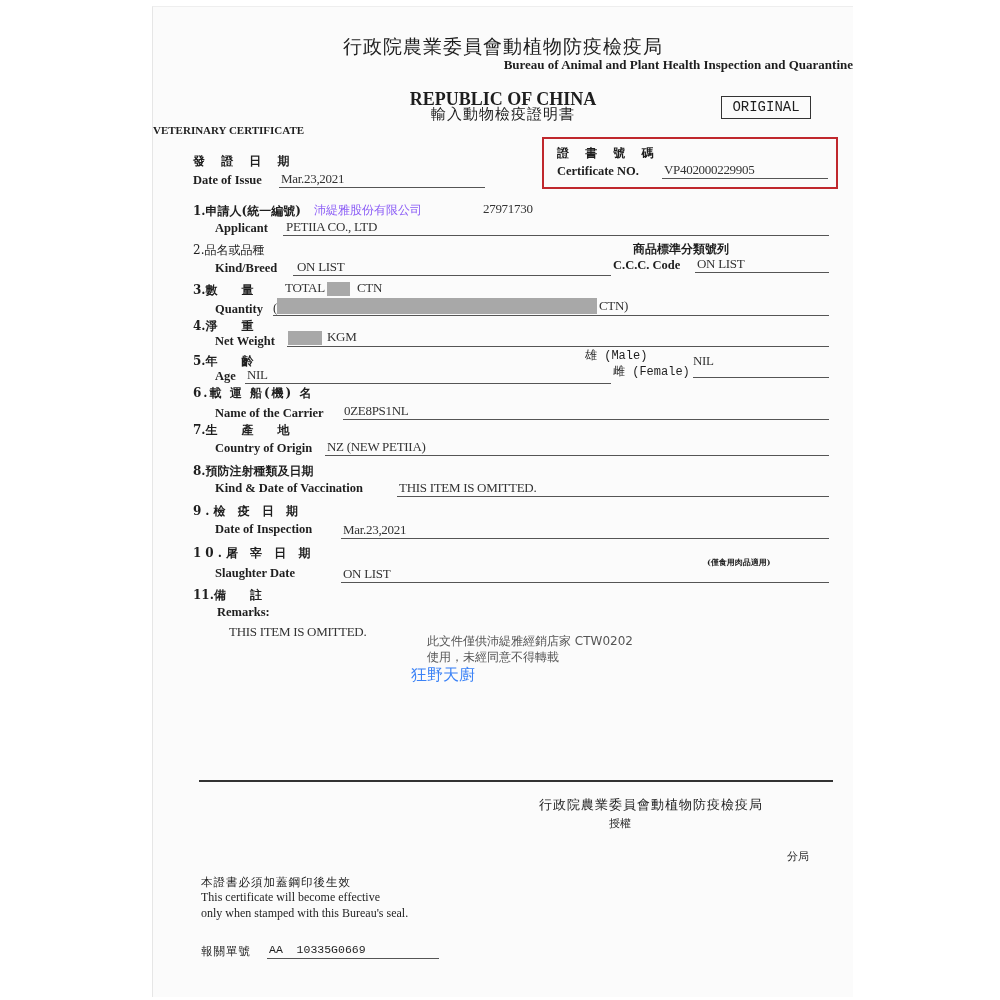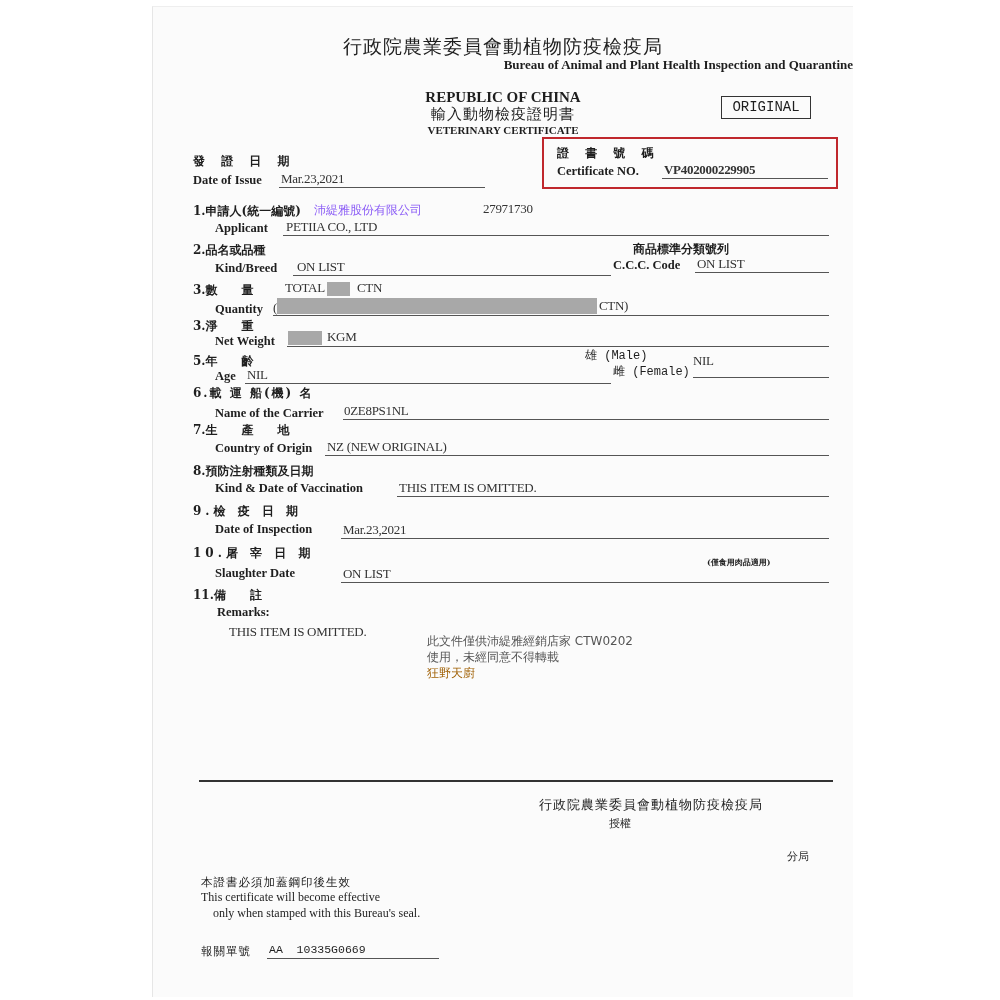--- a/index.html
+++ b/index.html
@@ -22,65 +22,65 @@
   .lbl { font-size:12.5px; font-weight:bold; }
   .zhlbl { font-size:12px; font-weight:bold; letter-spacing:6px; }
 </style>
 </head>
 <body>
 
 <div class="page">
 
   <div class="abs zh" style="left:0;width:700px;top:27px;text-align:center;font-size:19px;letter-spacing:1px;">行政院農業委員會動植物防疫檢疫局</div>
   <div class="abs bold" style="left:0;width:700px;top:50px;text-align:right;font-size:13px;">Bureau of Animal and Plant Health Inspection and Quarantine</div>
-  <div class="abs bold" style="left:0;width:700px;top:82px;text-align:center;font-size:15px;">REPUBLIC OF CHINA</div>
+  <div class="abs bold" style="left:0;width:700px;top:82px;text-align:center;font-size:18px;">REPUBLIC OF CHINA</div>
   <div class="abs zh" style="left:0;width:700px;top:98px;text-align:center;font-size:15px;letter-spacing:1px;">輸入動物檢疫證明書</div>
-  <div class="abs bold" style="left:0;width:700px;top:117px;text-align:center;font-size:11px;">VETERINARY CERTIFICATE</div>
+  <div class="abs bold" style="left:0;width:700px;top:117px;font-size:11px;">VETERINARY CERTIFICATE</div>
 
   <div class="abs mono" style="left:568px;top:89px;width:88px;height:21px;border:1.5px solid #333;text-align:center;font-size:14px;line-height:21px;">ORIGINAL</div>
 
   <div class="abs zh zhlbl" style="left:40px;top:146px;">發 證 日 期</div>
   <div class="abs lbl" style="left:40px;top:166px;">Date of Issue</div>
   <div class="abs val" style="left:128px;top:164px;">Mar.23,2021</div>
   <div class="ul" style="left:126px;top:180px;width:206px;"></div>
 
   <div class="abs" style="left:389px;top:130px;width:292px;height:48px;border:2px solid #c0282d;">
     <div class="abs zh zhlbl" style="left:13px;top:6px;">證 書 號 碼</div>
     <div class="abs lbl" style="left:13px;top:25px;">Certificate NO.</div>
-    <div class="abs val" style="left:120px;top:23px;font-weight:bold;">VP402000229905</div>
+    <div class="abs val" style="left:120px;top:23px;">VP402000229905</div>
     <div class="ul" style="left:118px;top:39px;width:166px;"></div>
   </div>
 
   <div class="abs zh" style="left:40px;top:196px;font-size:12px;font-weight:bold;">1.申請人(統一編號)</div>
   <div class="abs zh-sans" style="left:161px;top:195px;font-size:12px;color:#8b5cf6;">沛緹雅股份有限公司</div>
   <div class="abs val" style="left:330px;top:194px;">27971730</div>
   <div class="abs lbl" style="left:62px;top:214px;">Applicant</div>
   <div class="abs val" style="left:133px;top:212px;">PETIIA CO., LTD</div>
   <div class="ul" style="left:130px;top:228px;width:546px;"></div>
 
-  <div class="abs zh" style="left:40px;top:235px;font-size:12px;font-weight:bold;">2.品名或品種</div>
+  <div class="abs zh" style="left:40px;top:235px;font-size:12px;font-weight:normal;">2.品名或品種</div>
   <div class="abs lbl" style="left:62px;top:254px;">Kind/Breed</div>
   <div class="abs val" style="left:144px;top:252px;">ON LIST</div>
   <div class="ul" style="left:140px;top:268px;width:318px;"></div>
   <div class="abs zh" style="left:460px;top:234px;font-size:12px;font-weight:bold;padding-left:20px;">商品標準分類號列</div>
   <div class="abs lbl" style="left:460px;top:251px;">C.C.C. Code</div>
   <div class="abs val" style="left:544px;top:249px;">ON LIST</div>
   <div class="ul" style="left:542px;top:265px;width:134px;"></div>
 
   <div class="abs zh" style="left:40px;top:275px;font-size:12px;font-weight:bold;">3.數　　量</div>
   <div class="abs val" style="left:120px;top:273px;margin-left:12px;">TOTAL :</div>
   <div class="redact" style="left:174px;top:275px;width:23px;height:14px;"></div>
   <div class="abs val" style="left:204px;top:273px;">CTN</div>
   <div class="abs lbl" style="left:62px;top:295px;">Quantity</div>
   <div class="abs val" style="left:120px;top:293px;">(</div>
   <div class="redact" style="left:124px;top:291px;width:320px;height:16px;"></div>
   <div class="abs val" style="left:446px;top:291px;">CTN)</div>
   <div class="ul" style="left:120px;top:308px;width:556px;"></div>
 
-  <div class="abs zh" style="left:40px;top:311px;font-size:12px;font-weight:bold;">3.淨　　重</div>
+  <div class="abs zh" style="left:40px;top:311px;font-size:12px;font-weight:bold;">4.淨　　重</div>
   <div class="abs lbl" style="left:62px;top:327px;">Net Weight</div>
   <div class="redact" style="left:135px;top:324px;width:34px;height:14px;"></div>
   <div class="abs val" style="left:174px;top:322px;">KGM</div>
   <div class="ul" style="left:134px;top:339px;width:542px;"></div>
 
   <div class="abs zh" style="left:40px;top:346px;font-size:12px;font-weight:bold;">5.年　　齡</div>
   <div class="abs lbl" style="left:62px;top:362px;">Age</div>
   <div class="abs val" style="left:94px;top:360px;">NIL</div>
   <div class="ul" style="left:92px;top:376px;width:366px;"></div>
   <div class="abs zh mono" style="left:432px;top:340px;font-size:12px;">雄 (Male)</div>
@@ -88,21 +88,21 @@
   <div class="abs val" style="left:540px;top:346px;">NIL</div>
   <div class="ul" style="left:540px;top:370px;width:136px;"></div>
 
   <div class="abs zh" style="left:40px;top:378px;font-size:12px;font-weight:bold;letter-spacing:2px;">6.載 運 船(機) 名</div>
   <div class="abs lbl" style="left:62px;top:399px;">Name of the Carrier</div>
   <div class="abs val" style="left:191px;top:396px;">0ZE8PS1NL</div>
   <div class="ul" style="left:190px;top:412px;width:486px;"></div>
 
   <div class="abs zh" style="left:40px;top:415px;font-size:12px;font-weight:bold;">7.生　　產　　地</div>
   <div class="abs lbl" style="left:62px;top:434px;">Country of Origin</div>
-  <div class="abs val" style="left:174px;top:432px;">NZ (NEW ORIGINAL)</div>
+  <div class="abs val" style="left:174px;top:432px;">NZ (NEW PETIIA)</div>
   <div class="ul" style="left:172px;top:448px;width:504px;"></div>
 
   <div class="abs zh" style="left:40px;top:456px;font-size:12px;font-weight:bold;">8.預防注射種類及日期</div>
   <div class="abs lbl" style="left:62px;top:474px;">Kind &amp; Date of Vaccination</div>
   <div class="abs val" style="left:246px;top:473px;">THIS ITEM IS OMITTED.</div>
   <div class="ul" style="left:244px;top:489px;width:432px;"></div>
 
   <div class="abs zh zhlbl" style="left:40px;top:496px;letter-spacing:4px;">9.檢 疫 日 期</div>
   <div class="abs lbl" style="left:62px;top:515px;">Date of Inspection</div>
   <div class="abs val" style="left:190px;top:515px;">Mar.23,2021</div>
@@ -113,28 +113,28 @@
   <div class="abs val" style="left:190px;top:559px;">ON LIST</div>
   <div class="abs zh" style="left:554px;top:550px;font-size:8px;font-weight:bold;">(僅食用肉品適用)</div>
   <div class="ul" style="left:188px;top:575px;width:488px;"></div>
 
   <div class="abs zh" style="left:40px;top:580px;font-size:12px;font-weight:bold;">11.備　　註</div>
   <div class="abs lbl" style="left:64px;top:598px;">Remarks:</div>
   <div class="abs val" style="left:76px;top:617px;">THIS ITEM IS OMITTED.</div>
 
   <div class="abs zh-sans" style="left:274px;top:626px;font-size:12px;color:#555;">此文件僅供沛緹雅經銷店家 CTW0202</div>
   <div class="abs zh-sans" style="left:274px;top:642px;font-size:12px;color:#555;">使用，未經同意不得轉載</div>
-  <div class="abs zh-sans" style="left:274px;top:658px;font-size:12px;color:#a16207;">狂野天廚</div>
+  <div class="abs zh-sans" style="left:258px;top:658px;font-size:16px;color:#3b82f6;">狂野天廚</div>
 
   <div class="abs" style="left:46px;top:773px;width:634px;height:2px;background:#333;"></div>
 
   <div class="abs zh" style="left:386px;top:789px;font-size:13px;letter-spacing:1px;">行政院農業委員會動植物防疫檢疫局</div>
   <div class="abs zh" style="left:456px;top:809px;font-size:11px;">授權</div>
   <div class="abs zh" style="left:634px;top:842px;font-size:11px;">分局</div>
 
   <div class="abs zh" style="left:48px;top:868px;font-size:11.5px;letter-spacing:1px;">本證書必須加蓋鋼印後生效</div>
   <div class="abs" style="left:48px;top:883px;font-size:12px;">This certificate will become effective</div>
-  <div class="abs" style="left:48px;top:899px;font-size:12px;margin-left:12px;">only when stamped with this Bureau's seal.</div>
+  <div class="abs" style="left:48px;top:899px;font-size:12px;">only when stamped with this Bureau's seal.</div>
 
   <div class="abs zh" style="left:48px;top:937px;font-size:11.5px;letter-spacing:1px;">報關單號</div>
   <div class="abs mono" style="left:116px;top:936px;font-size:11.5px;white-space:pre;">AA  10335G0669</div>
   <div class="ul" style="left:114px;top:951px;width:172px;"></div>
 </div>
 
 </body></html>

